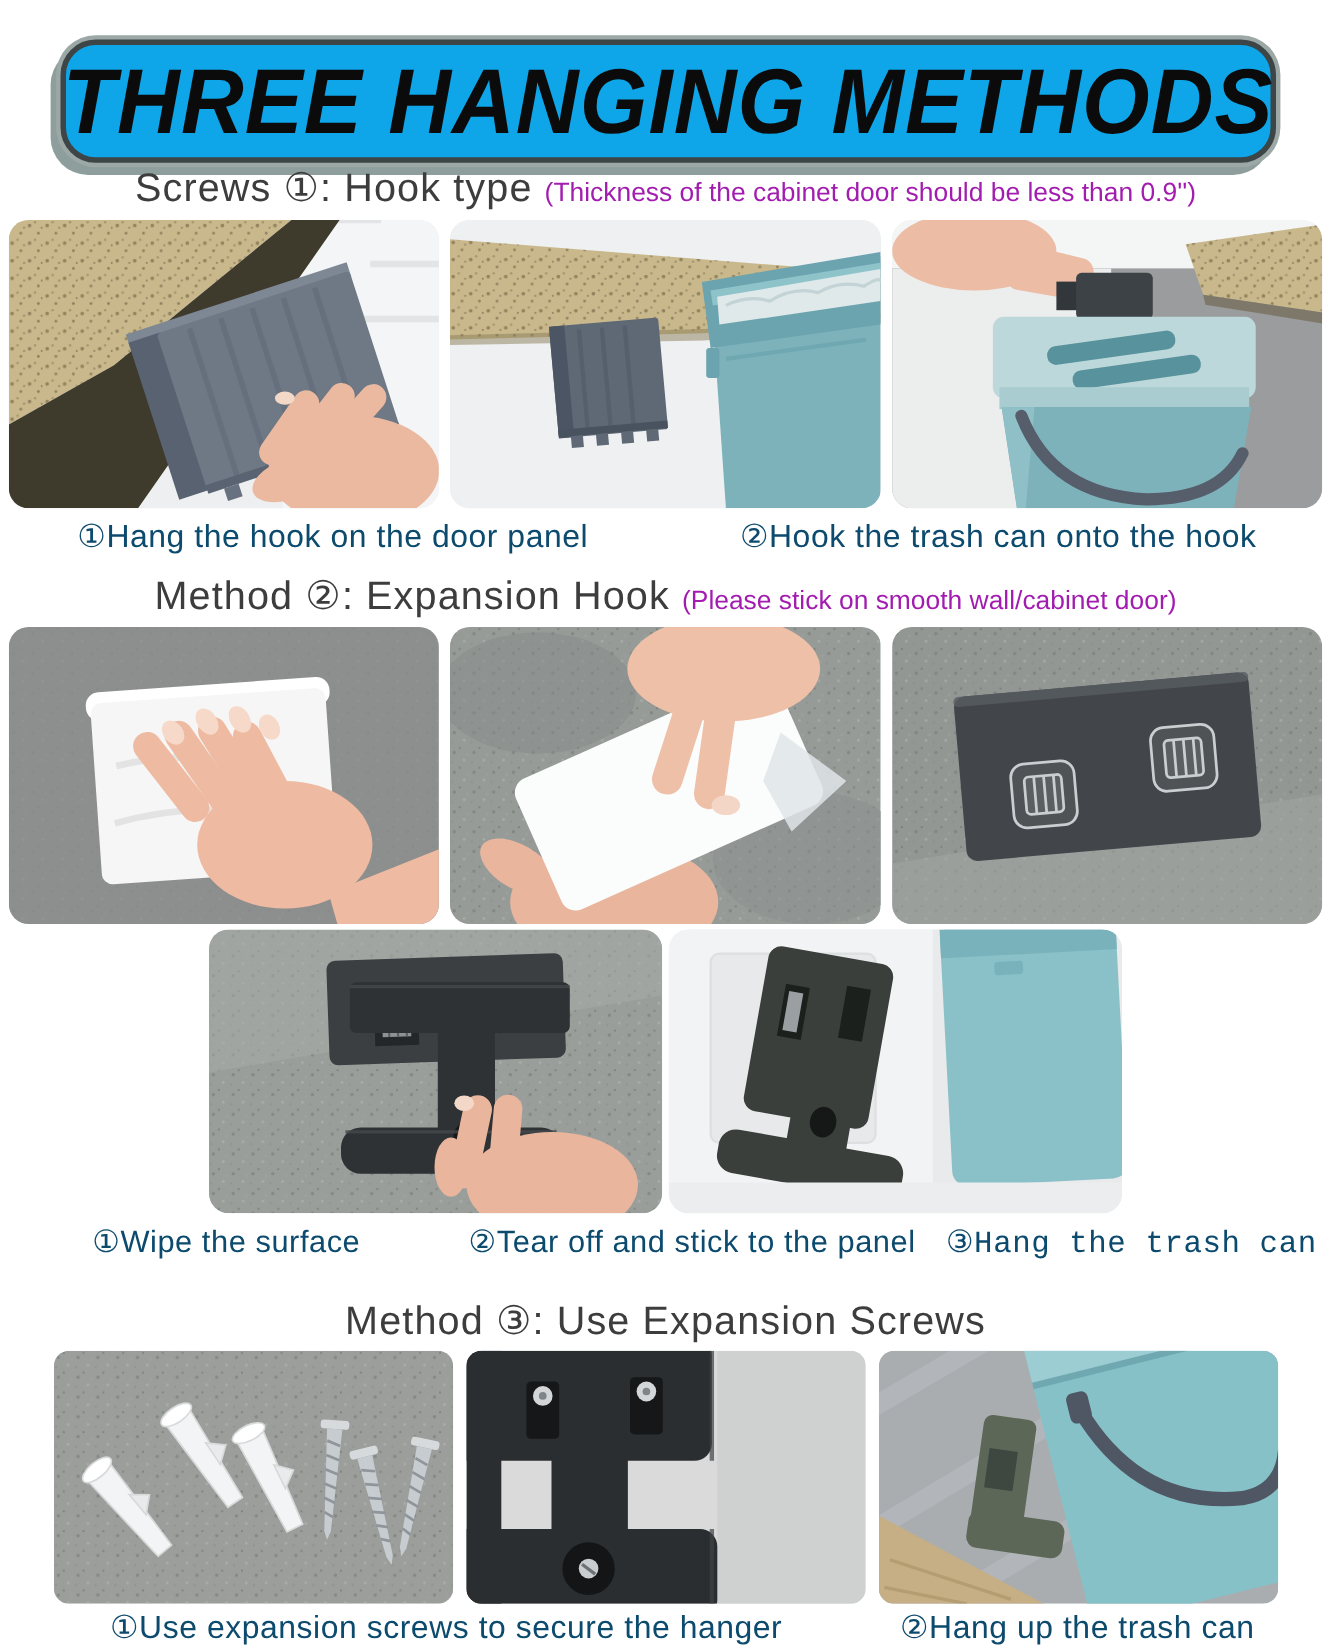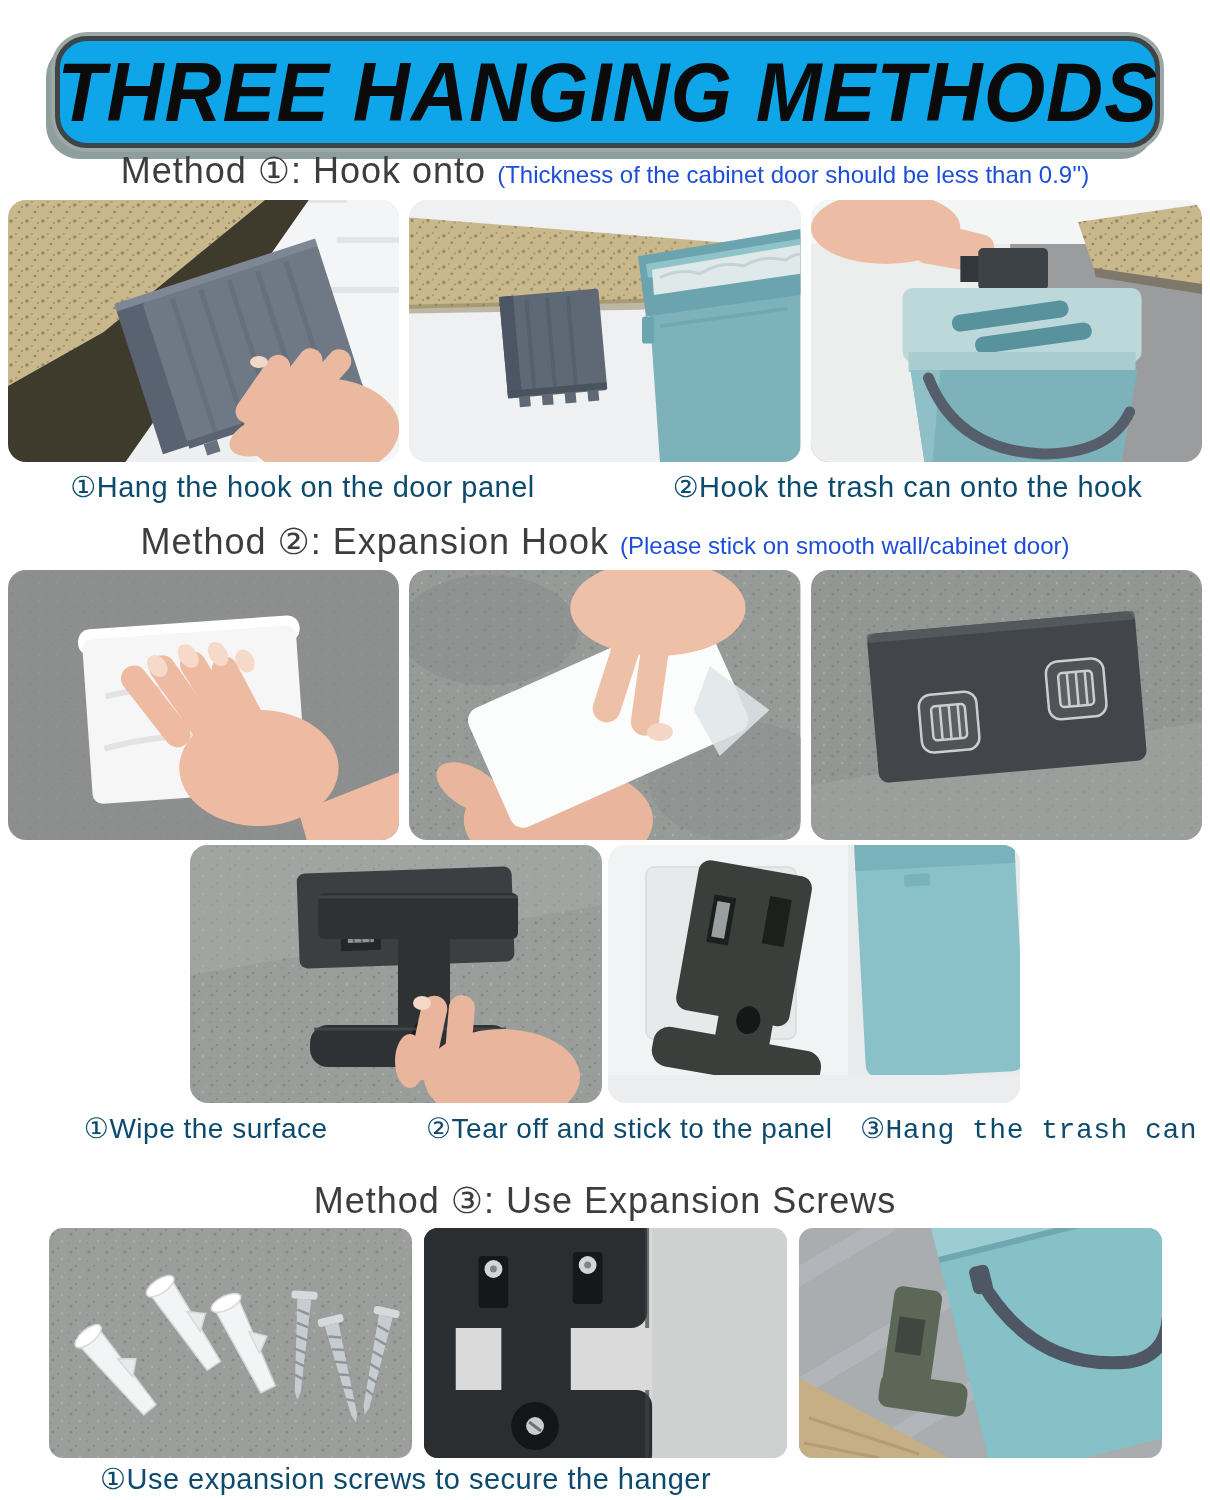--- a/index.html
+++ b/index.html
@@ -17,21 +17,21 @@
   }
   .banner-text{
     font-size:79px;font-weight:bold;font-style:italic;color:#0b0b0b;
     letter-spacing:1px;white-space:nowrap;transform:scaleY(1.06);
   }
   
   .method-heading{
     position:absolute;width:100%;text-align:center;white-space:nowrap;
     color:#3d3d3d;font-size:36px;letter-spacing:1px;
   }
-  .method-note{color:#1d4ed8;font-size:24px;letter-spacing:0;}
+  .method-note{color:#a21caf;font-size:24px;letter-spacing:0;}
   
   .row{position:absolute;display:flex;}
   .row1{top:200px;left:8px;right:8px;gap:10px;height:262px;}
   .row2{top:570px;left:8px;right:8px;gap:10px;height:270px;}
   .row2b{top:845px;left:0;width:100%;height:258px;justify-content:center;gap:6px;}
   .row3{top:1228px;left:0;width:100%;height:230px;justify-content:center;gap:12px;}
   .ph{flex:1 1 0;border-radius:18px;overflow:hidden;background:#eceff0;}
   .ph-fixed{flex:0 0 412px;}
   .ph-fixed3{flex:0 0 363px;border-radius:14px;}
   .ph svg{display:block;width:100%;height:100%;}
@@ -64,21 +64,21 @@
       <circle cx="2" cy="15" r="1" fill="#7d817d" opacity=".4"></circle>
     </pattern>
   </defs>
 </svg>
 
 <div class="banner">
   <div class="banner-text">THREE HANGING METHODS</div>
 </div>
 
 <div class="method-heading" style="top:150px">
-  <span>Method ①: Hook onto</span>
+  <span>Screws ①: Hook type</span>
   <span class="method-note">(Thickness of the cabinet door should be less than 0.9'')</span>
 </div>
 
 <div class="row row1">
   <div class="ph">
     <svg viewBox="0 0 393 262" preserveAspectRatio="none">
       <rect width="393" height="262" fill="#edeff0"></rect>
       <rect x="250" width="143" height="262" fill="#f4f5f6"></rect>
       <path d="M300 0 H340 M330 40 H393 M320 90 H393" stroke="#e2e4e6" stroke-width="6"></path>
       <polygon points="0,0 258,0 96,132 0,186" fill="#c9b88b"></polygon>
@@ -384,13 +384,14 @@
         <rect x="160" y="2" width="230" height="6" fill="#6fa8b1"></rect>
         <rect x="186" y="20" width="20" height="28" rx="6" fill="#4f5764"></rect>
         <path d="M196 36 Q226 136 320 150 Q356 153 368 118" stroke="#4f5764" stroke-width="13" fill="none" stroke-linecap="round"></path>
       </g>
     </svg>
   </div>
 </div>
 
 <div class="caps caps3">
   <span class="c0">①Use expansion screws to secure the hanger</span>
+  <span class="c1">②Hang up the trash can</span>
 </div>
 
 </body></html>

